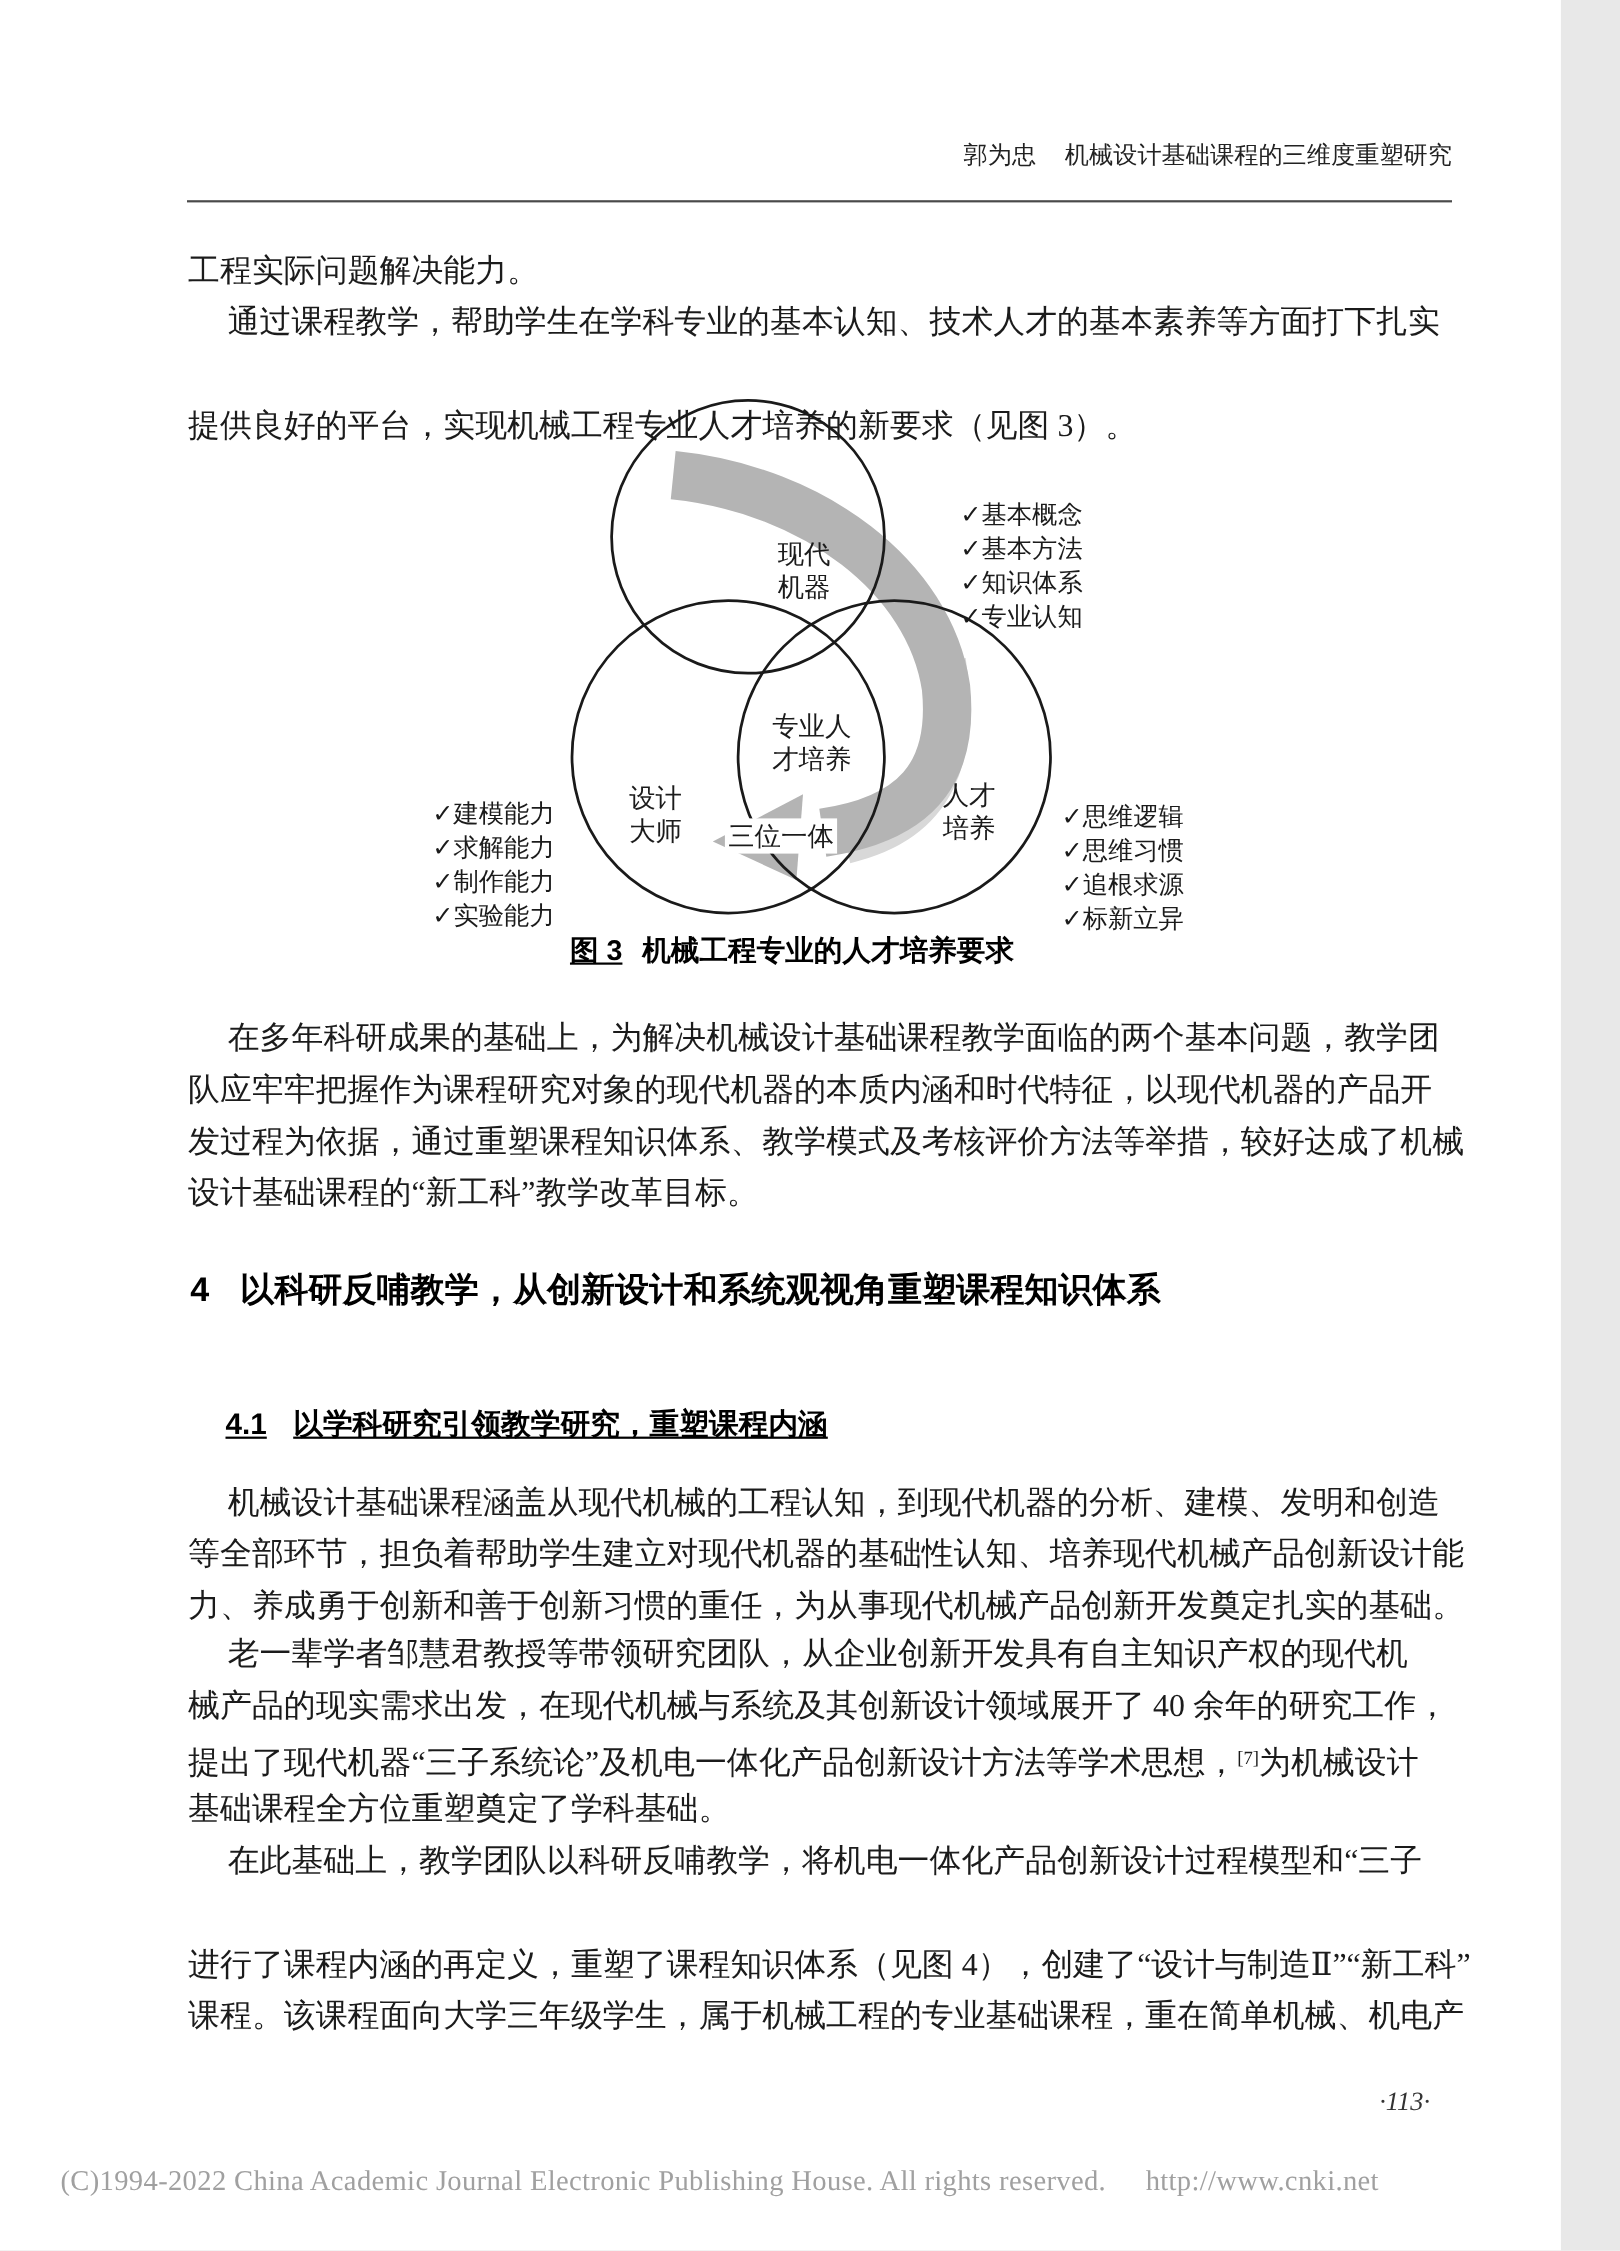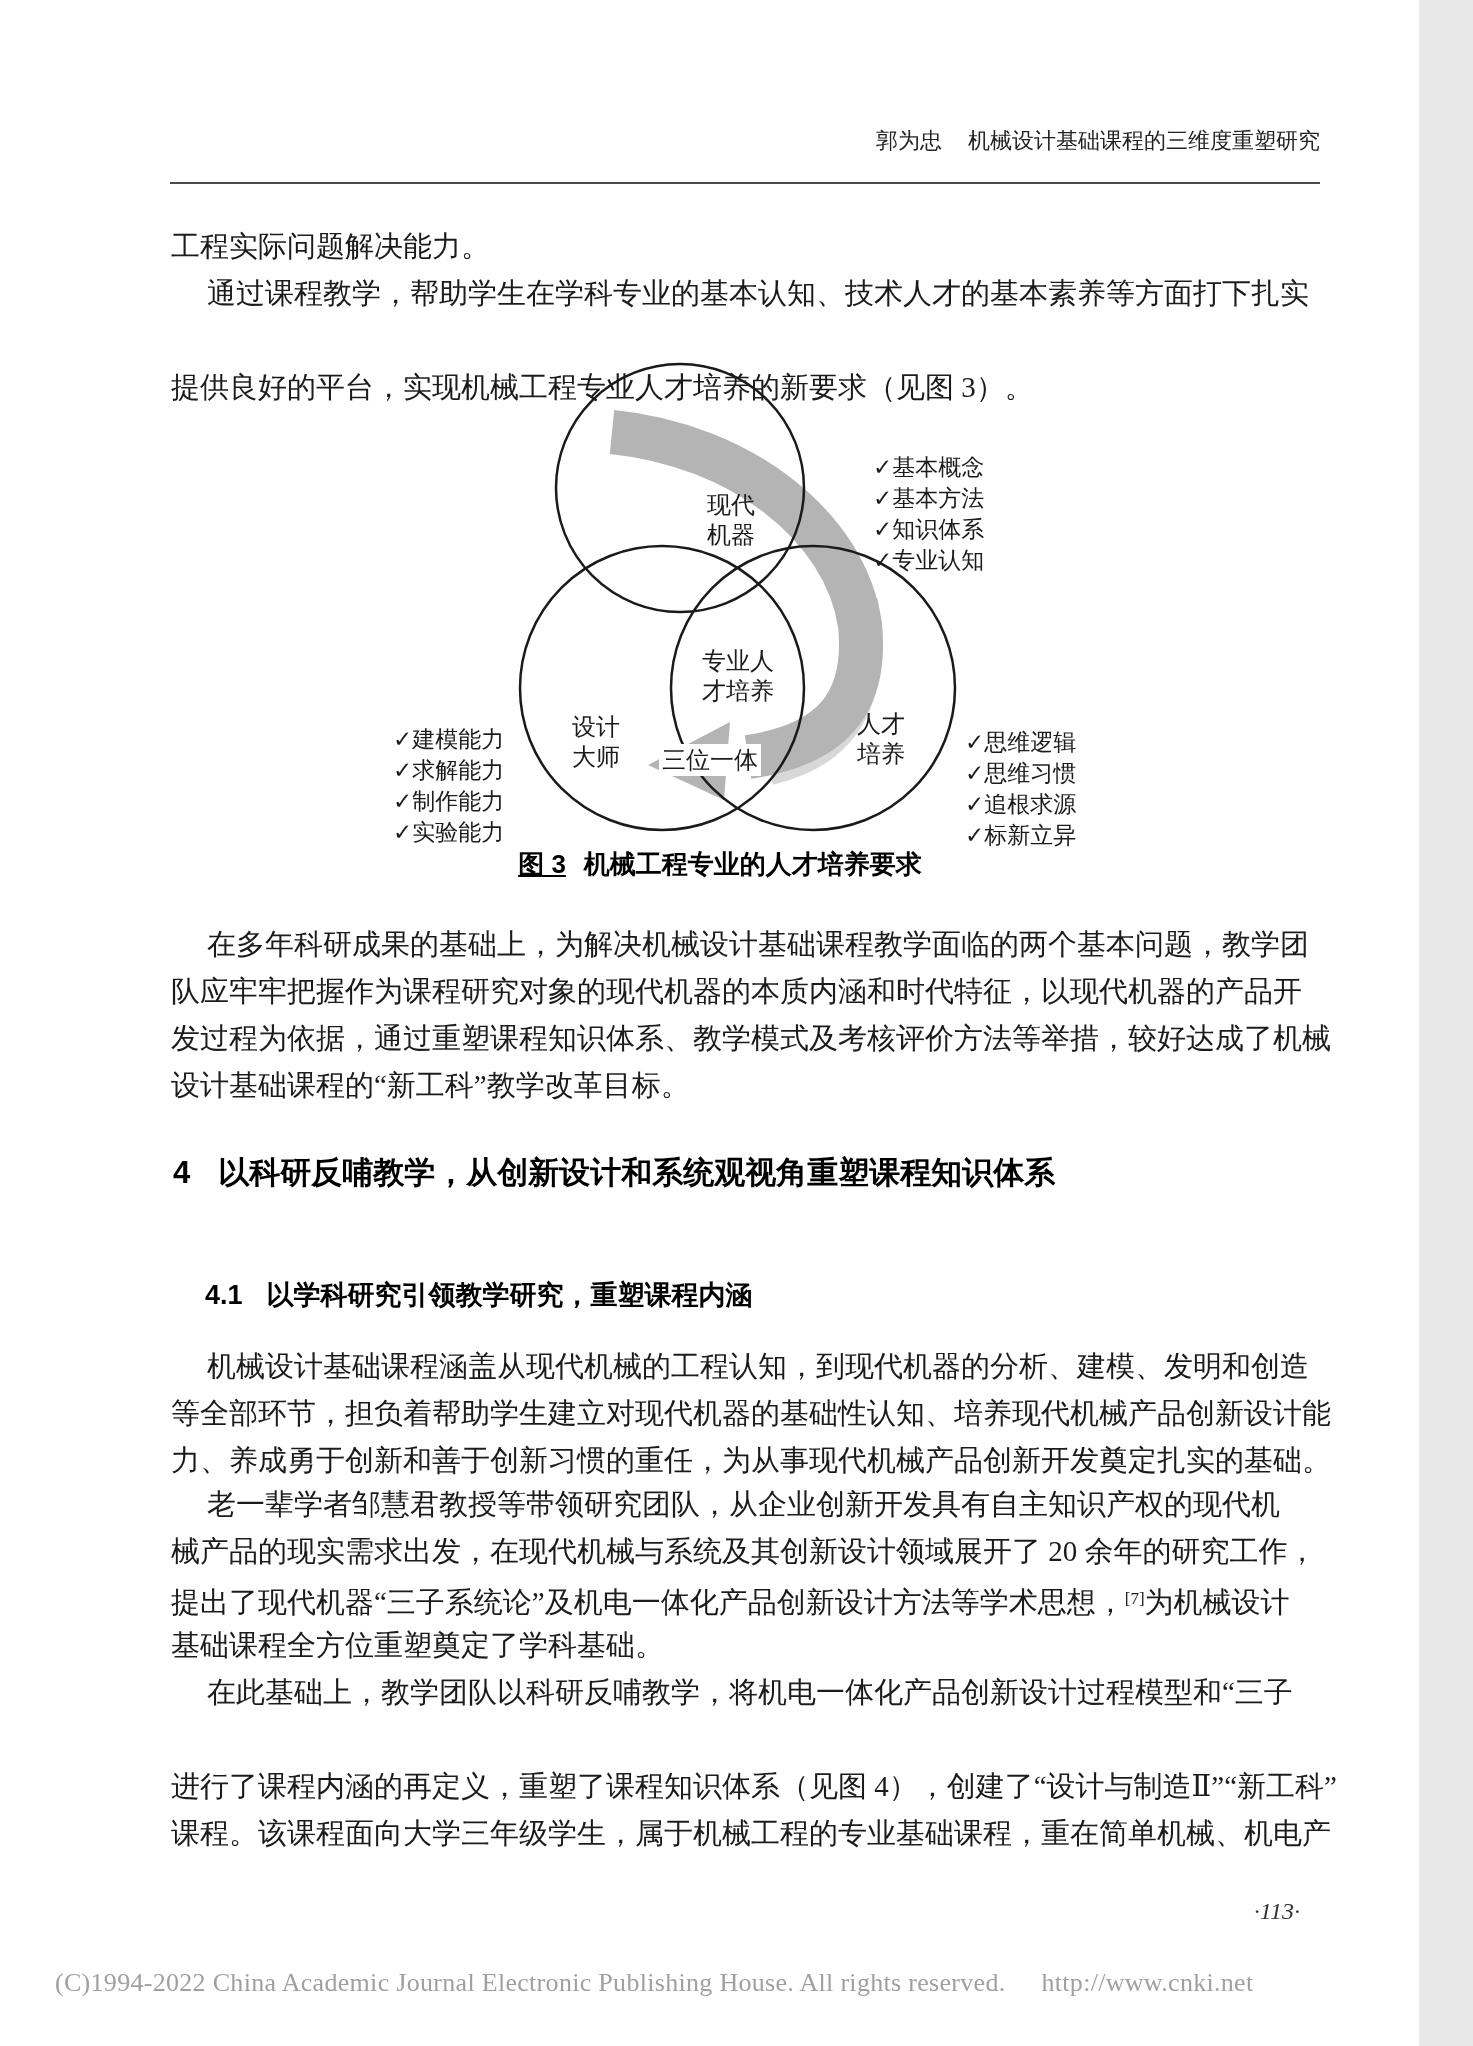--- a/index.html
+++ b/index.html
@@ -12,21 +12,21 @@
   .hrule{left:170px;top:182px;width:1150px;height:2px;background:#4a4a4a;}
   
   .bl{left:171px;font-size:29px;line-height:47px;height:47px;}
   .ind{padding-left:36px;}
   sup.cite{font-size:17px;vertical-align:8px;}
   
   .h4{left:173px;top:1152px;font-size:31px;font-weight:bold;
       font-family:"Liberation Sans","DejaVu Sans",sans-serif;color:#000;}
   .h4 .num{margin-right:28px;}
   .h41{left:205px;top:1277px;font-size:27px;font-weight:bold;
-      font-family:"Liberation Sans","DejaVu Sans",sans-serif;color:#000;}
+      font-family:"Liberation Sans","DejaVu Sans",sans-serif;color:#000;text-decoration:underline;}
   .h41 .num{margin-right:24px;}
   
   .fig-svg{left:340px;top:340px;}
   .clabel{font-size:24px;line-height:30px;text-align:center;}
   .trinity{font-size:24px;background:#fff;padding:0 3px;}
   .vlist{font-size:23px;line-height:31px;}
   .vlist div{height:31px;}
   .fcaption{left:350px;top:847px;width:740px;text-align:center;font-size:26px;font-weight:bold;
       font-family:"Liberation Sans","DejaVu Sans",sans-serif;color:#000;}
   .fcaption .num{margin-right:18px;text-decoration:underline;}
@@ -110,21 +110,21 @@
   </div>
   <div class="abs h41">
     <span class="num">4.1</span><span>以学科研究引领教学研究，重塑课程内涵</span>
   </div>
 
   <div class="abs bl ind" style="top:1343px">机械设计基础课程涵盖从现代机械的工程认知，到现代机器的分析、建模、发明和创造</div>
   <div class="abs bl" style="top:1390px">等全部环节，担负着帮助学生建立对现代机器的基础性认知、培养现代机械产品创新设计能</div>
   <div class="abs bl" style="top:1437px">力、养成勇于创新和善于创新习惯的重任，为从事现代机械产品创新开发奠定扎实的基础。</div>
 
   <div class="abs bl ind" style="top:1481px">老一辈学者邹慧君教授等带领研究团队，从企业创新开发具有自主知识产权的现代机</div>
-  <div class="abs bl" style="top:1528px">械产品的现实需求出发，在现代机械与系统及其创新设计领域展开了 20 余年的研究工作，</div>
+  <div class="abs bl" style="top:1528px">械产品的现实需求出发，在现代机械与系统及其创新设计领域展开了 40 余年的研究工作，</div>
   <div class="abs bl" style="top:1575px">
     <span>提出了现代机器“三子系统论”及机电一体化产品创新设计方法等学术思想，</span><sup class="cite">[7]</sup><span>为机械设计</span>
   </div>
   <div class="abs bl" style="top:1622px">基础课程全方位重塑奠定了学科基础。</div>
 
   <div class="abs bl ind" style="top:1669px">在此基础上，教学团队以科研反哺教学，将机电一体化产品创新设计过程模型和“三子</div>
   <div class="abs bl" style="top:1763px">进行了课程内涵的再定义，重塑了课程知识体系（见图 4），创建了“设计与制造Ⅱ”“新工科”</div>
   <div class="abs bl" style="top:1810px">课程。该课程面向大学三年级学生，属于机械工程的专业基础课程，重在简单机械、机电产</div>
 
   <div class="abs pageno">·113·</div>

